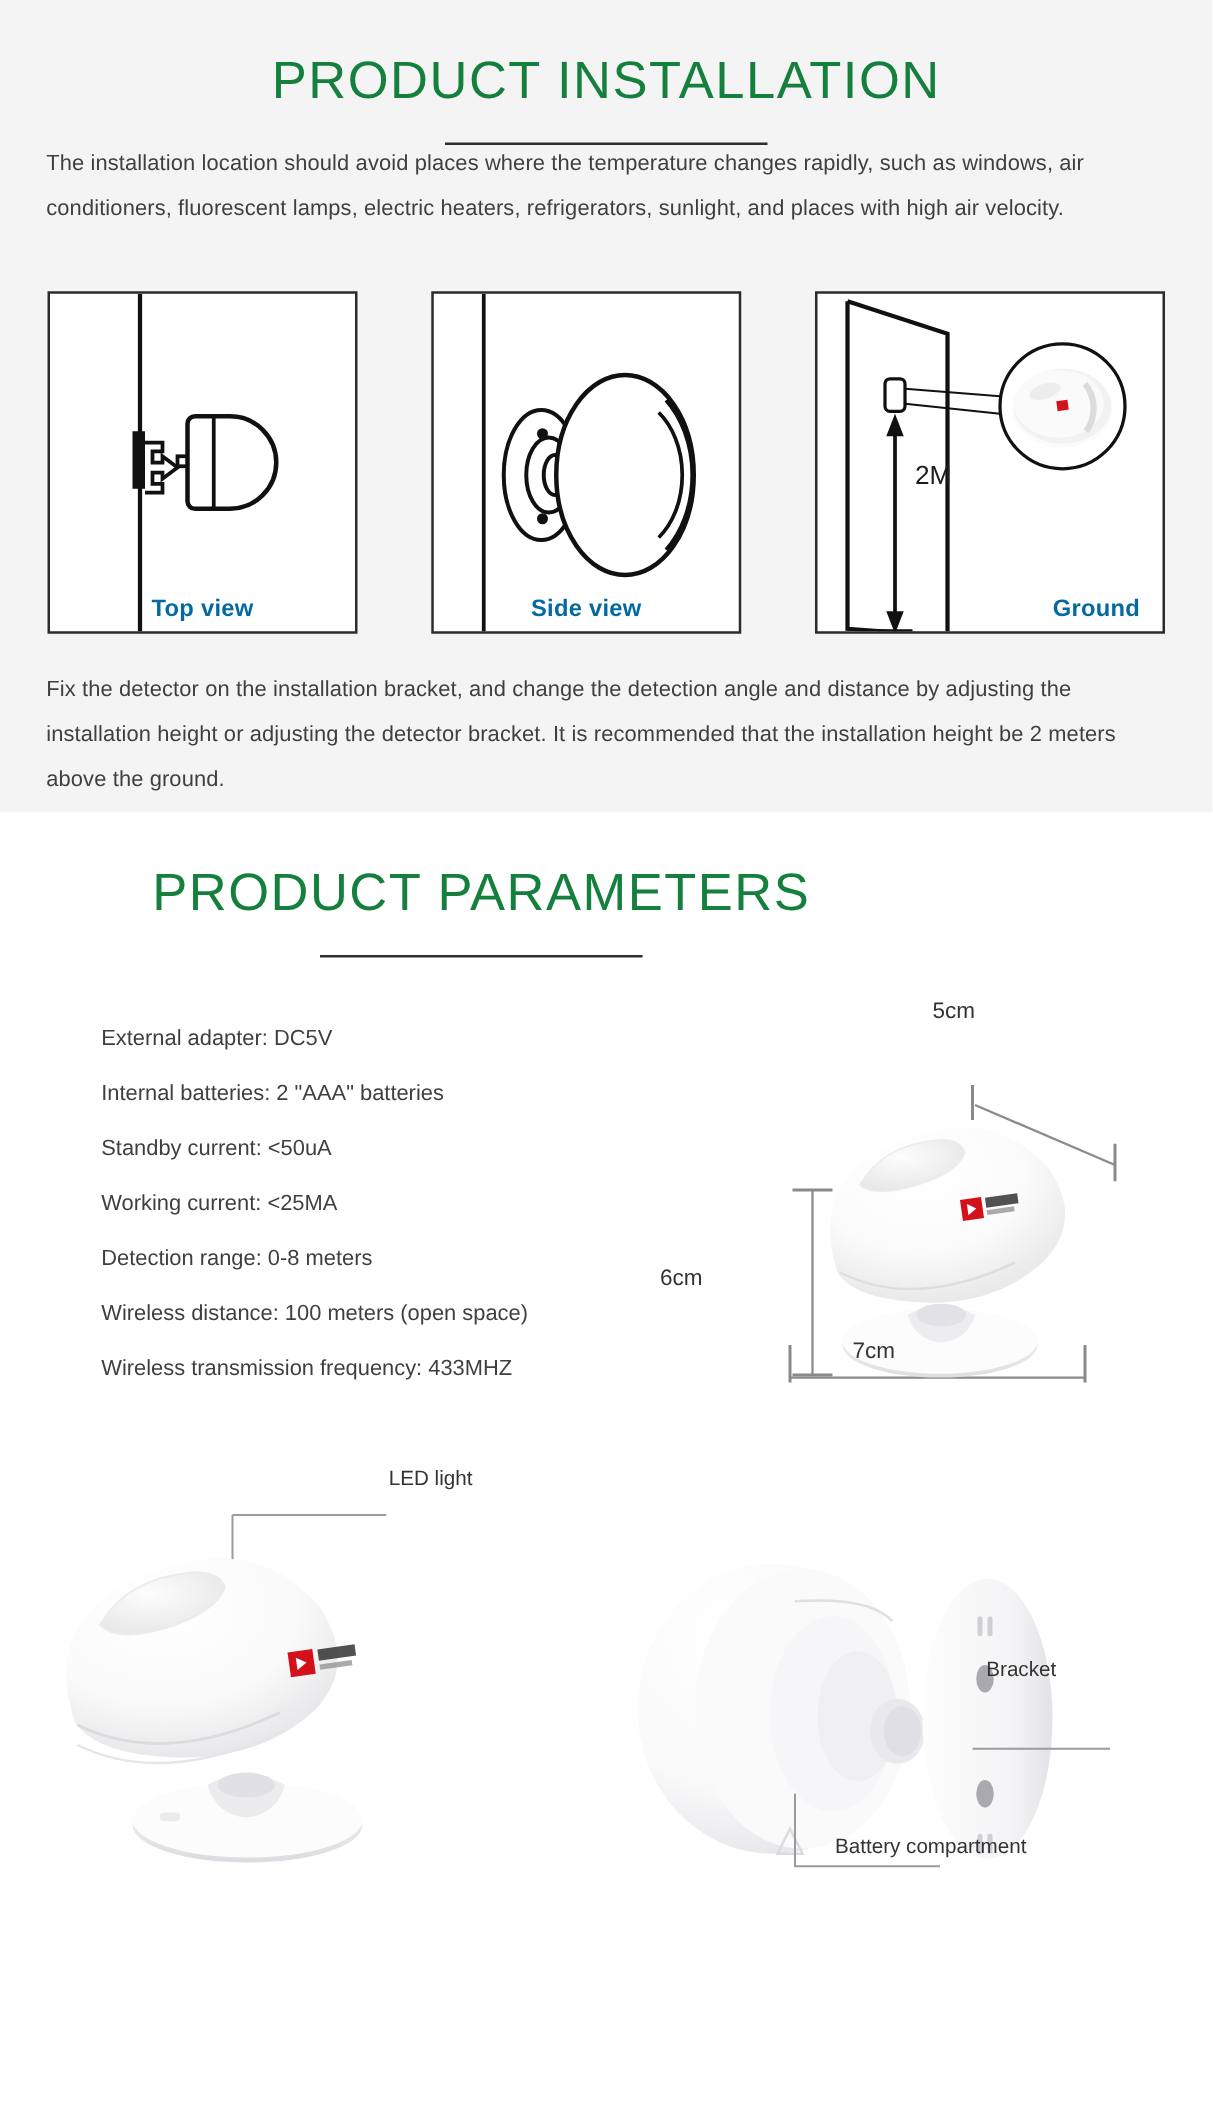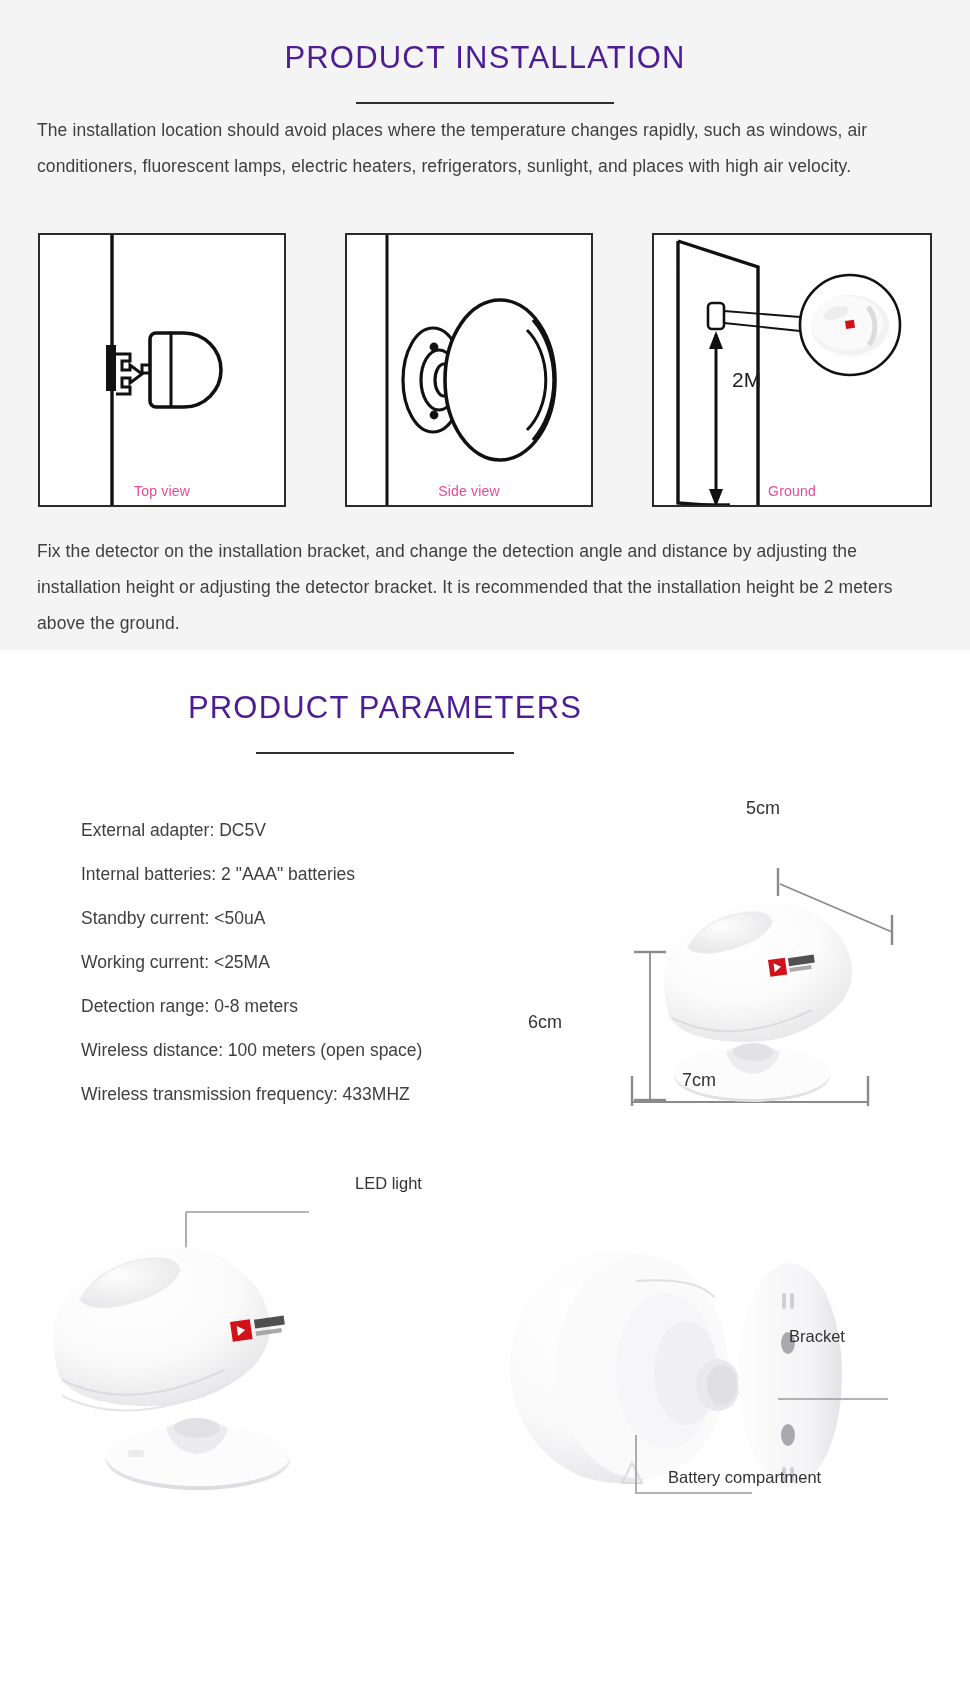--- a/index.html
+++ b/index.html
@@ -19,23 +19,23 @@
     background: #f4f4f4;
   }
   .sec-params {
     position: absolute; left: 0; top: 650px;
     width: 970px; height: 1050px;
     background: #ffffff;
   }
 
   .heading {
     text-align: center;
-    font-size: 31px;
+    font-size: 42px;
     letter-spacing: 1.2px;
-    color: #4c1d95;
+    color: #15803d;
     font-weight: 400;
     font-family: "Liberation Sans", sans-serif;
   }
   .heading-rule {
     width: 258px; height: 2px;
     background: #2e2e2e;
     margin: 26px auto 0;
   }
 
   .para {
@@ -56,26 +56,26 @@
     border: 2px solid #2b2b2b;
     background: #ffffff;
     position: relative;
     overflow: hidden;
   }
   .illus-box.wide { width: 280px; }
   .illus-box svg { display: block; }
   .illus-label {
     position: absolute; bottom: 6px; left: 0; width: 100%;
     text-align: center;
-    font-size: 14px;
-    color: #ec4899;
-    font-weight: 400;
+    font-size: 19px;
+    color: #0369a1;
+    font-weight: 700;
     letter-spacing: .2px;
   }
-  .illus-label.off-right { text-align: center; }
+  .illus-label.off-right { text-align: right; padding-right: 18px; }
 
   
   .param-list {
     position: absolute; left: 37px; top: 808px;
     width: 470px;
     margin-left: 44px;
   }
   .param-item {
     font-size: 17.5px;
     line-height: 44px;
@@ -98,21 +98,21 @@
   
   .photo-left  { position: absolute; left: 18px;  top: 1170px; width: 420px; height: 330px; }
   .photo-right { position: absolute; left: 490px; top: 1195px; width: 420px; height: 320px; }
 
   .callout {
     position: absolute;
     font-size: 16.5px;
     color: #333;
     white-space: nowrap;
   }
-  .co-led     { left: 311px; top: 1174px; margin-left: 44px; }
+  .co-led     { left: 311px; top: 1174px; }
   .co-bracket { left: 789px; top: 1327px; }
   .co-batt    { left: 668px; top: 1468px; }
 </style>
 </head>
 <body>
 
 <div class="page">
 
   <section class="sec-install">
 

